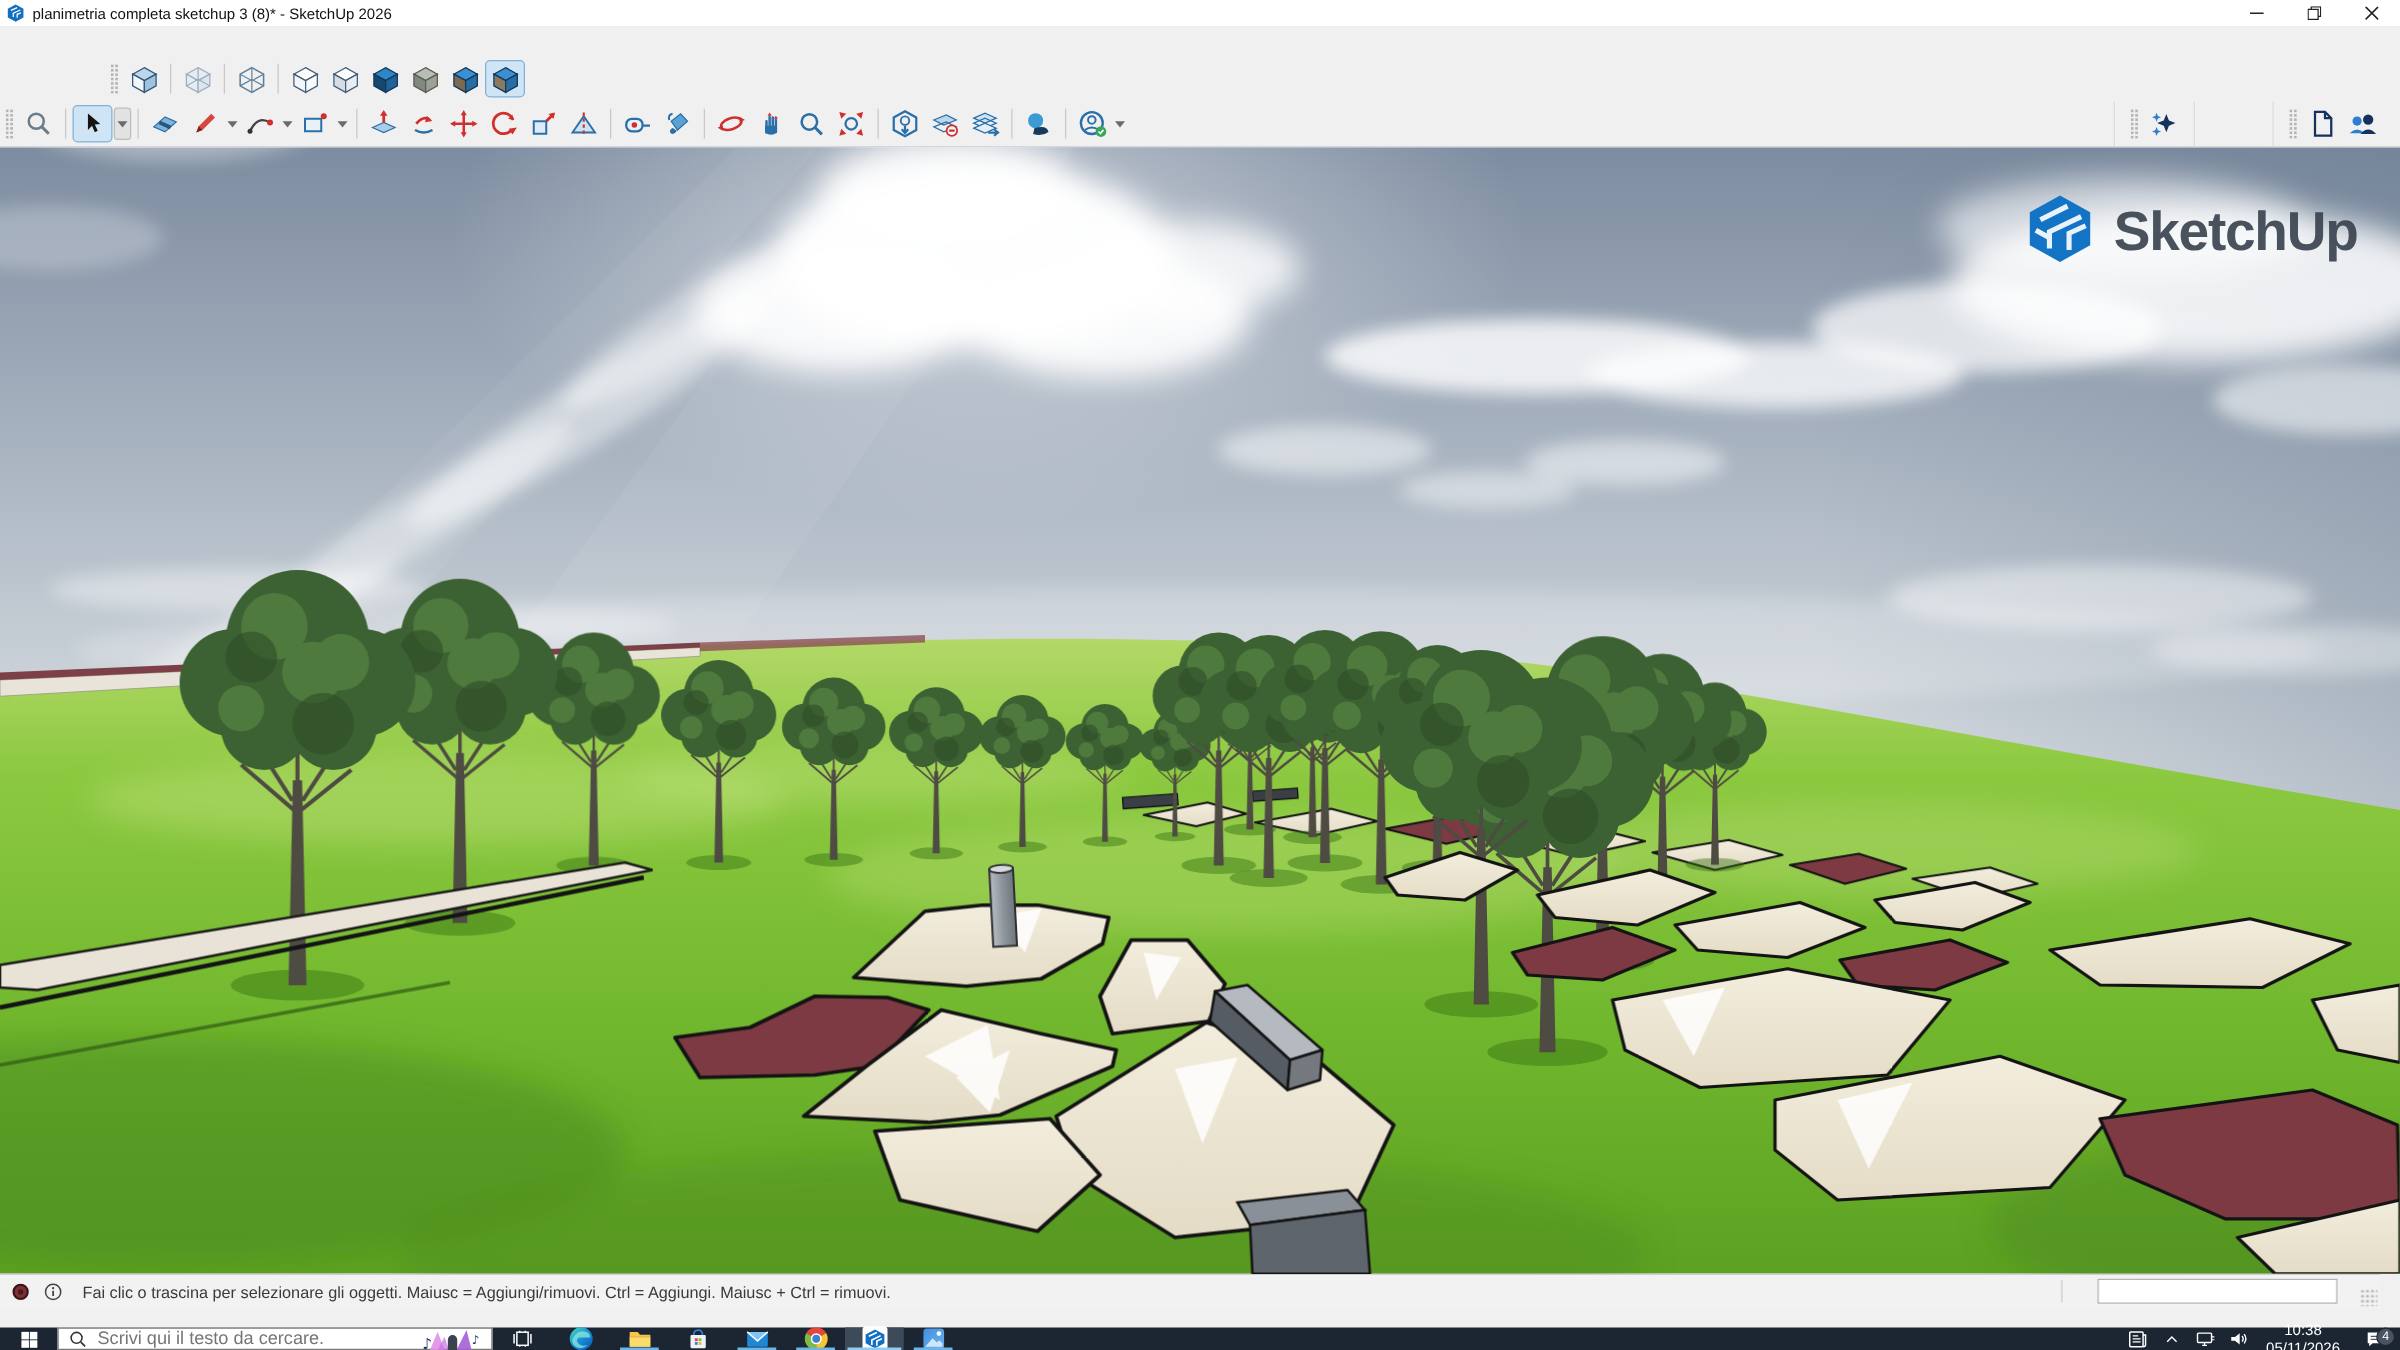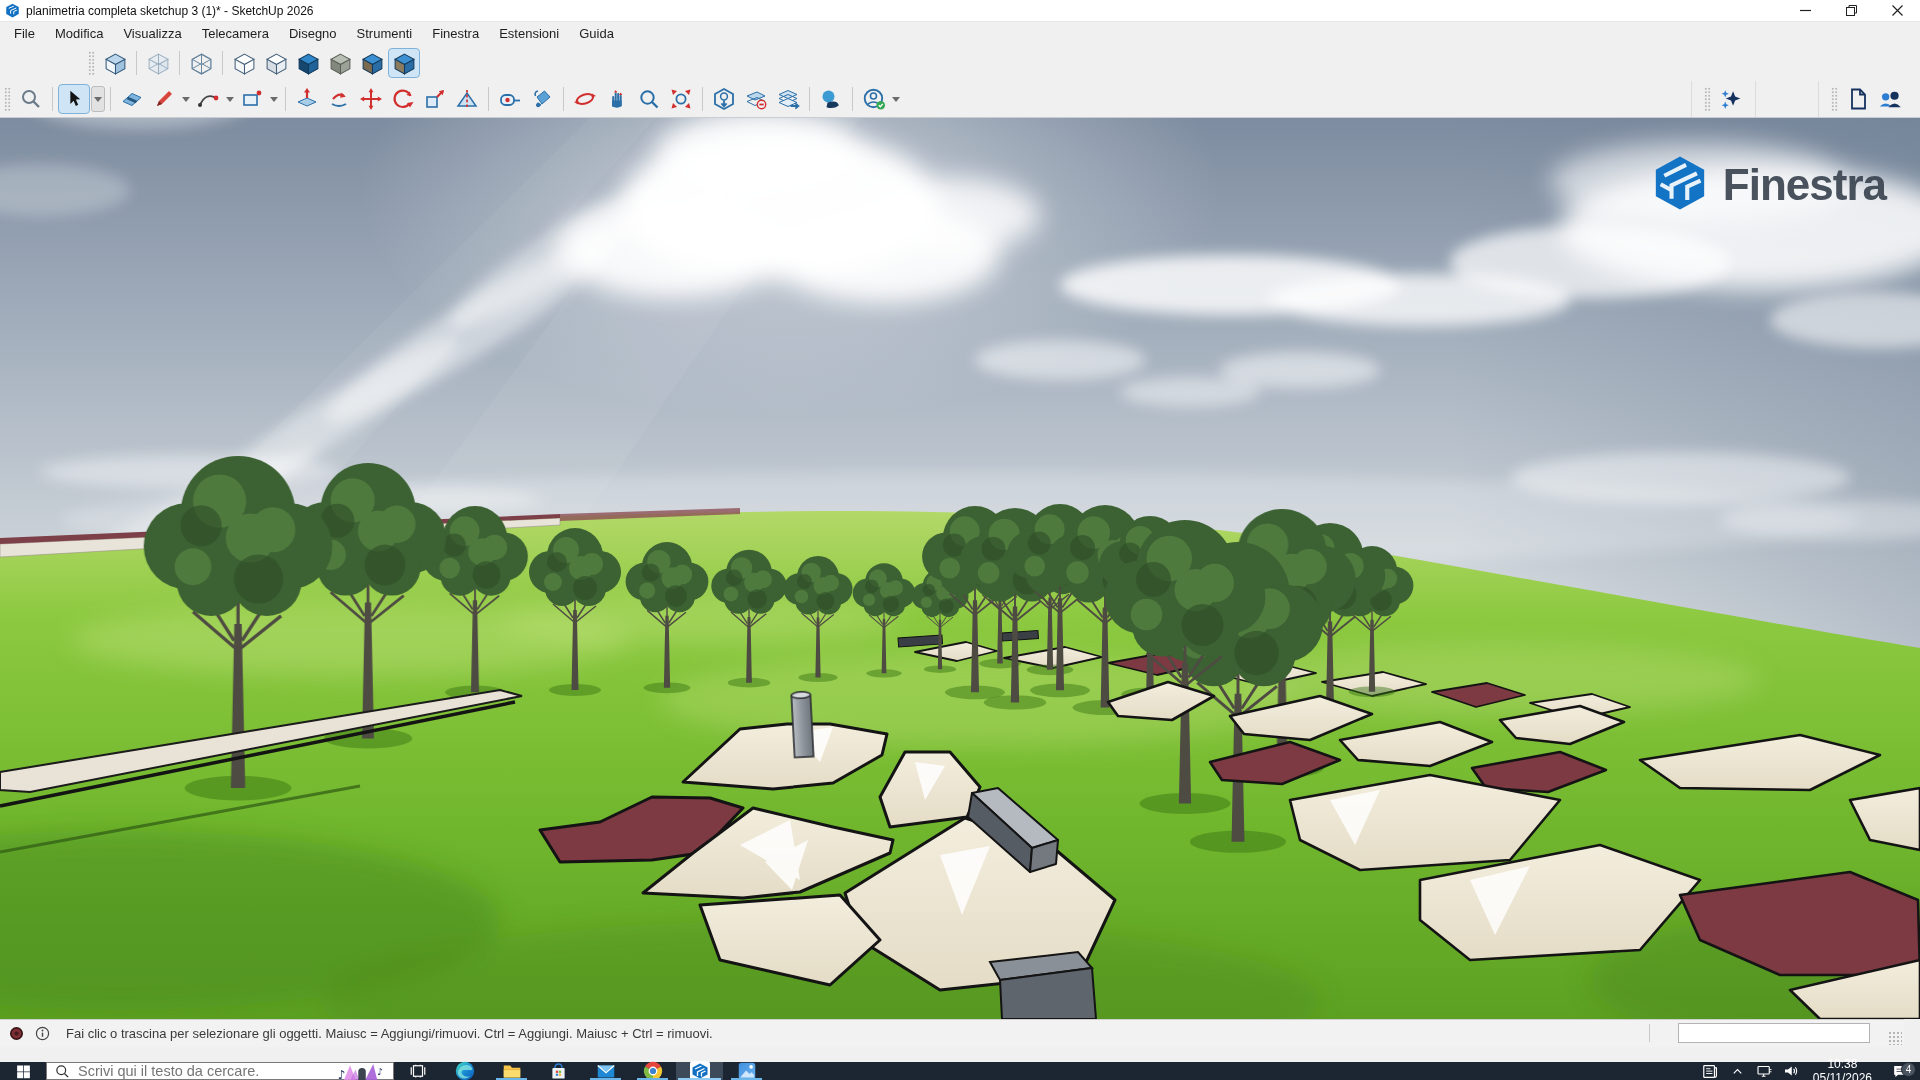--- a/index.html
+++ b/index.html
@@ -75,52 +75,41 @@
 
 <div class="app">
 
   <div class="titlebar">
     <span class="appico">
       <svg width="15" height="15" viewBox="0 0 24 24">
           <path d="M12 1 L22 6.5 L22 17.5 L12 23 L2 17.5 L2 6.5 Z" fill="#1170c2"></path>
           <path d="M6 8.5 L14 5 M18 8 L9 12 L9 17 M14 18 L14 13.5 L19 11.5" stroke="#fff" stroke-width="1.6" fill="none"></path>
         </svg>
     </span>
-    <span class="ttl">planimetria completa sketchup 3 (1)* - SketchUp 2026</span>
+    <span class="ttl">planimetria completa sketchup 3 (8)* - SketchUp 2026</span>
     <div class="win-controls">
       <button class="win-btn">
           <svg width="11" height="11" viewBox="0 0 11 11">
             <path d="M0 5.5 H11" stroke="#222" stroke-width="1.2"></path>
           </svg>
         </button>
       <button class="win-btn">
           <svg width="11" height="11" viewBox="0 0 11 11">
             <rect x="0.5" y="2.5" width="8" height="8" fill="none" stroke="#222"></rect>
             <path d="M3 2.5 V0.5 H10.5 V8 H8.5" fill="none" stroke="#222"></path>
           </svg>
         </button>
       <button class="win-btn">
           <svg width="11" height="11" viewBox="0 0 11 11">
             <path d="M0.5 0.5 L10.5 10.5 M10.5 0.5 L0.5 10.5" stroke="#222" stroke-width="1.2"></path>
           </svg>
         </button>
     </div>
   </div>
 
-  <div class="menubar">
-    <span class="menu-item">File</span>
-    <span class="menu-item">Modifica</span>
-    <span class="menu-item">Visualizza</span>
-    <span class="menu-item">Telecamera</span>
-    <span class="menu-item">Disegno</span>
-    <span class="menu-item">Strumenti</span>
-    <span class="menu-item">Finestra</span>
-    <span class="menu-item">Estensioni</span>
-    <span class="menu-item">Guida</span>
-  </div>
 
   <div class="tb1">
     <div class="tb1-offset"></div>
     <span class="grip"></span>
     <span class="tico">
         <svg width="25" height="25" viewBox="0 0 24 24">
           <path d="M12 3 L21 8 L12 13 L3 8 Z" fill="#bcd7ec" stroke="#34597a"></path>
           <path d="M3 8 L12 13 L12 22 L3 17 Z" fill="#f2f6fa" stroke="#34597a"></path>
           <path d="M21 8 L12 13 L12 22 L21 17 Z" fill="#9fc2de" stroke="#34597a"></path>
         </svg>
@@ -623,21 +612,21 @@
     </svg>
 
     <div class="logo">
       <div class="logo-row">
         <span>
           <svg width="58" height="58" viewBox="0 0 24 24">
               <path d="M12 1 L22 6.5 L22 17.5 L12 23 L2 17.5 L2 6.5 Z" fill="#1373c4"></path>
               <path d="M5.5 9 L14.5 4.5 M19 8 L8.5 13 L8.5 18.5 M15 19 L15 13.5 L20.5 11 M4 12.5 L8.5 15" stroke="#e8f2fb" stroke-width="1.7" fill="none"></path>
             </svg>
         </span>
-        <span class="logo-line1">Finestra</span>
+        <span class="logo-line1">SketchUp</span>
       </div>
     </div>
   </div>
 
   <div class="statusbar">
     <span class="sico">
       <svg width="17" height="17" viewBox="0 0 24 24">
           <circle cx="12" cy="12" r="8" fill="#7d2f35" stroke="#3a1518" stroke-width="2.4"></circle>
           <circle cx="12" cy="12" r="3" fill="#431a1e"></circle>
         </svg>

